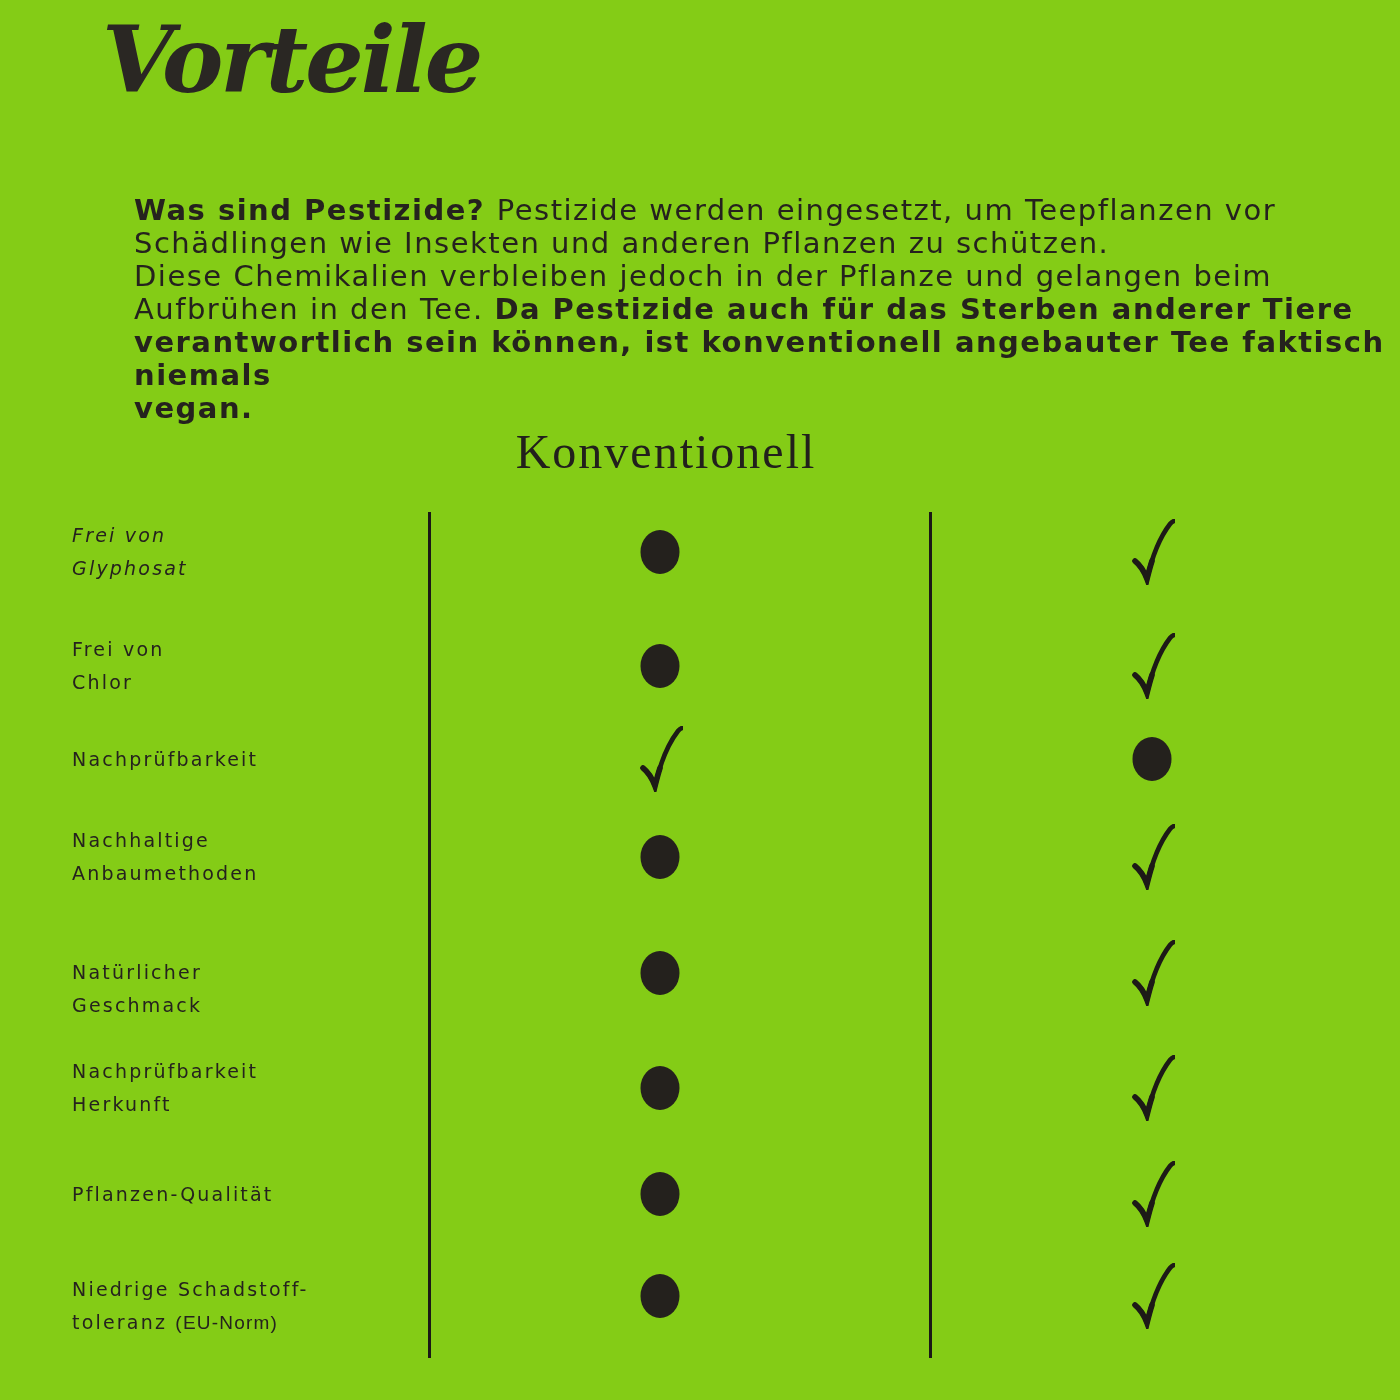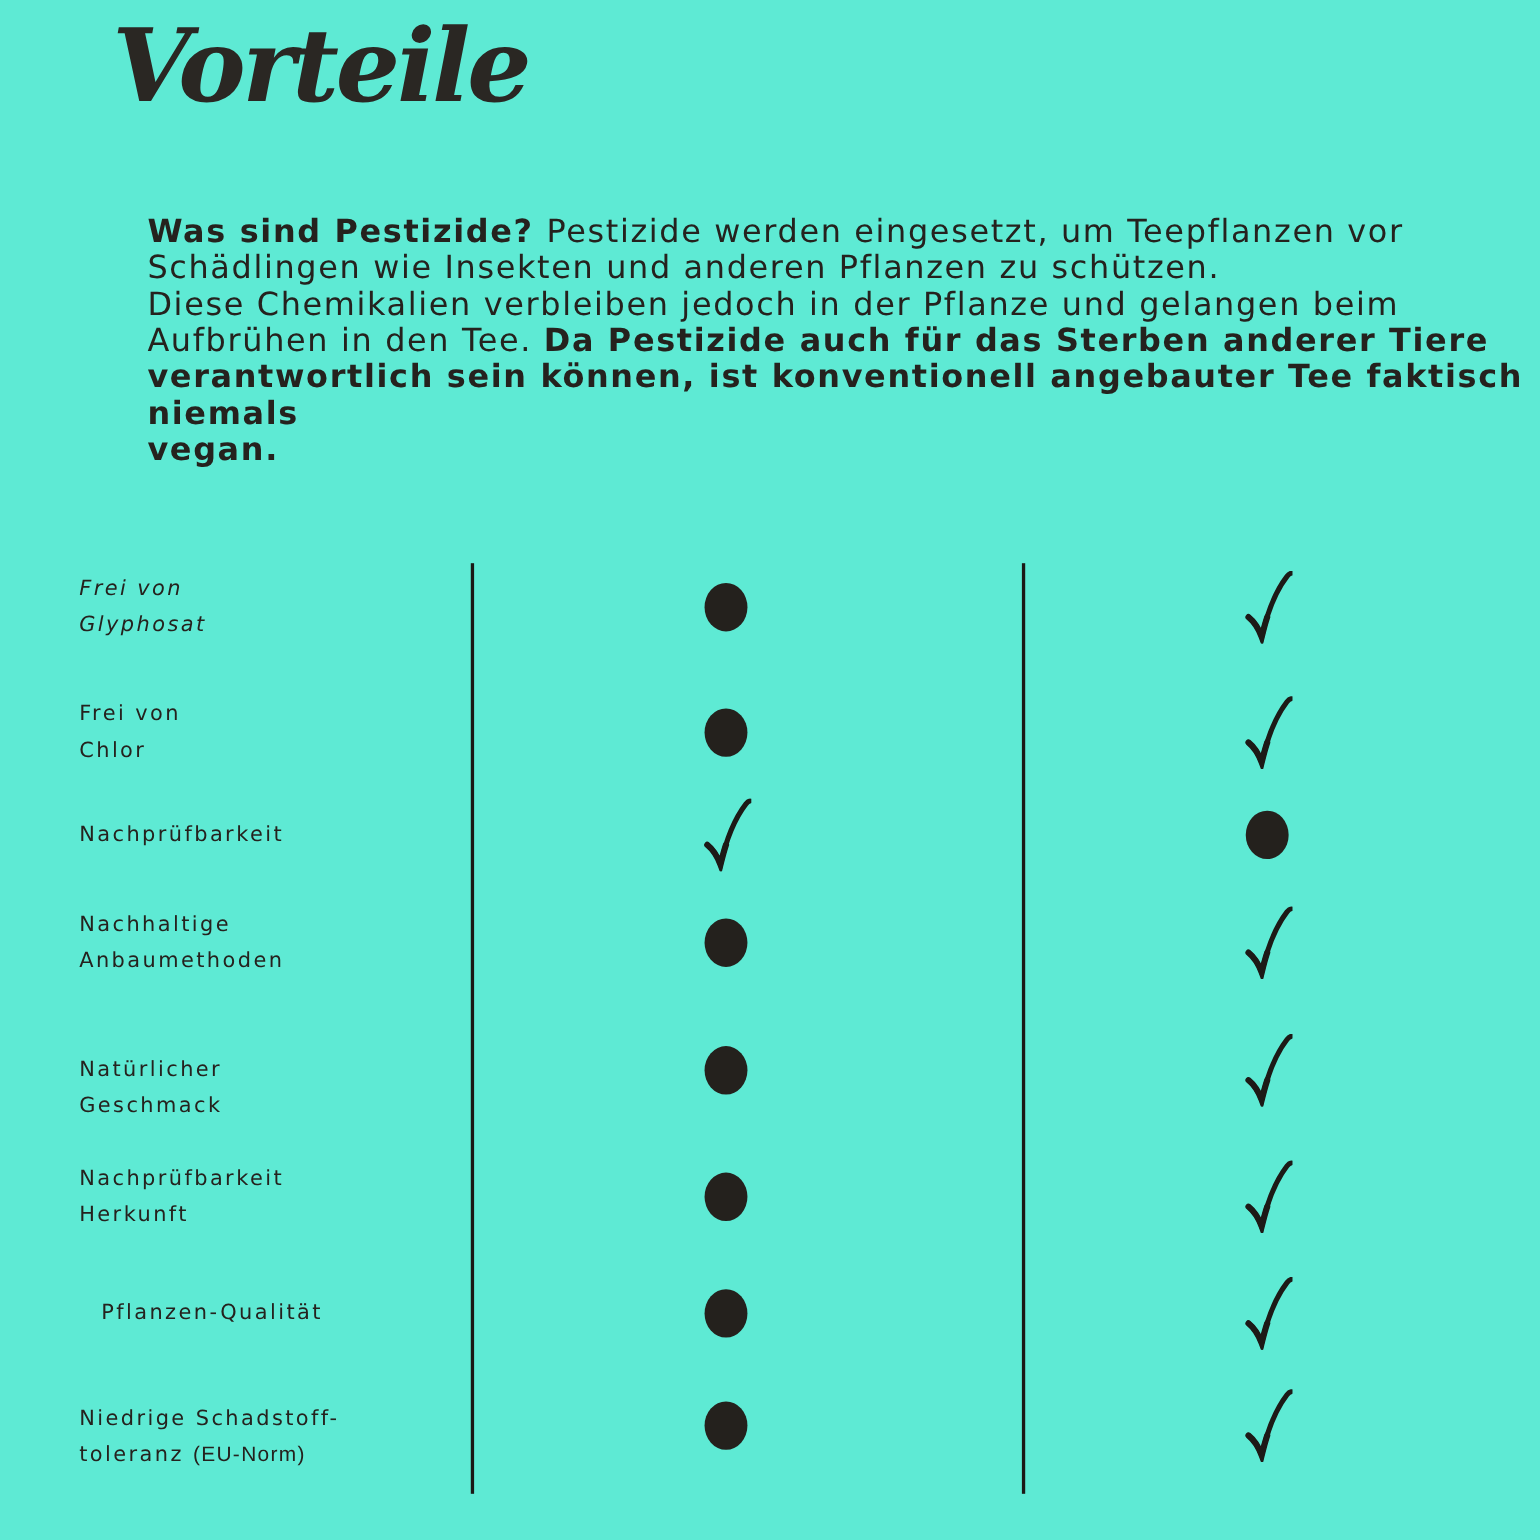--- a/index.html
+++ b/index.html
@@ -1,19 +1,19 @@
 <!DOCTYPE html>
 <html lang="de"><head>
 <meta charset="utf-8">
 <style>
   html,body{margin:0;padding:0;background:#f0ede7;}
   .canvas{
     position:relative;
     width:1400px;height:1400px;
-    background:#5eead4;
+    background:#84cc16;
     color:#25221e;
     font-family:"DejaVu Sans",sans-serif;
     overflow:hidden;
   }
   .title{
     position:absolute;left:102px;top:6px;margin:0;
     font-family:"DejaVu Serif",serif;
     font-style:italic;font-weight:700;
     font-size:92px;letter-spacing:-3px;
     color:#2a2723;
@@ -71,20 +71,21 @@
 <div class="canvas">
   <h1 class="title">Vorteile</h1>
 
   <p class="intro" id="intro"><span class="seg-bold">Was sind Pestizide? </span><span class="seg-regular">Pestizide werden eingesetzt, um Teepflanzen vor
 Schädlingen wie Insekten und anderen Pflanzen zu schützen.
 Diese Chemikalien verbleiben jedoch in der Pflanze und gelangen beim
 Aufbrühen in den Tee. </span><span class="seg-bold">Da Pestizide auch für das Sterben anderer Tiere
 verantwortlich sein können, ist konventionell angebauter Tee faktisch niemals
 vegan.</span></p>
 
+  <div class="col-head kon">Konventionell</div>
 
   <div class="vline vline-1"></div>
   <div class="vline vline-2"></div>
 
   <div id="rows">
       <div class="row" style="top: 552px;">
         <div class="row-label italic" style="top: 0px;">Frei von
 Glyphosat</div>
         <div class="mark kon dot"></div>
         <div class="mark bio check">
@@ -142,21 +143,21 @@
 Herkunft</div>
         <div class="mark kon dot"></div>
         <div class="mark bio check">
           <svg width="46" height="66" viewBox="0 0 46 66" aria-hidden="true">
             <path d="M6 42 C11 46 15 52 18 60 C23 38 31 18 41 5 C42.2 3.4 43.6 2.4 45 2" fill="none" stroke="#1d1a17" stroke-width="4.6" stroke-linecap="round"></path>
             <path d="M6 42 C11 46 15 52 18 60 C19.5 54 21 48 23 42" fill="none" stroke="#1d1a17" stroke-width="5.6" stroke-linecap="round"></path>
           </svg>
         </div>
       </div>
       <div class="row" style="top: 1194px;">
-        <div class="row-label" style="top: 0px; margin-left: 20px;">Pflanzen-Qualität</div>
+        <div class="row-label" style="top: 0px;">Pflanzen-Qualität</div>
         <div class="mark kon dot"></div>
         <div class="mark bio check">
           <svg width="46" height="66" viewBox="0 0 46 66" aria-hidden="true">
             <path d="M6 42 C11 46 15 52 18 60 C23 38 31 18 41 5 C42.2 3.4 43.6 2.4 45 2" fill="none" stroke="#1d1a17" stroke-width="4.6" stroke-linecap="round"></path>
             <path d="M6 42 C11 46 15 52 18 60 C19.5 54 21 48 23 42" fill="none" stroke="#1d1a17" stroke-width="5.6" stroke-linecap="round"></path>
           </svg>
         </div>
       </div>
       <div class="row" style="top: 1296px;">
         <div class="row-label" style="top: 10px;">Niedrige Schadstoff-

